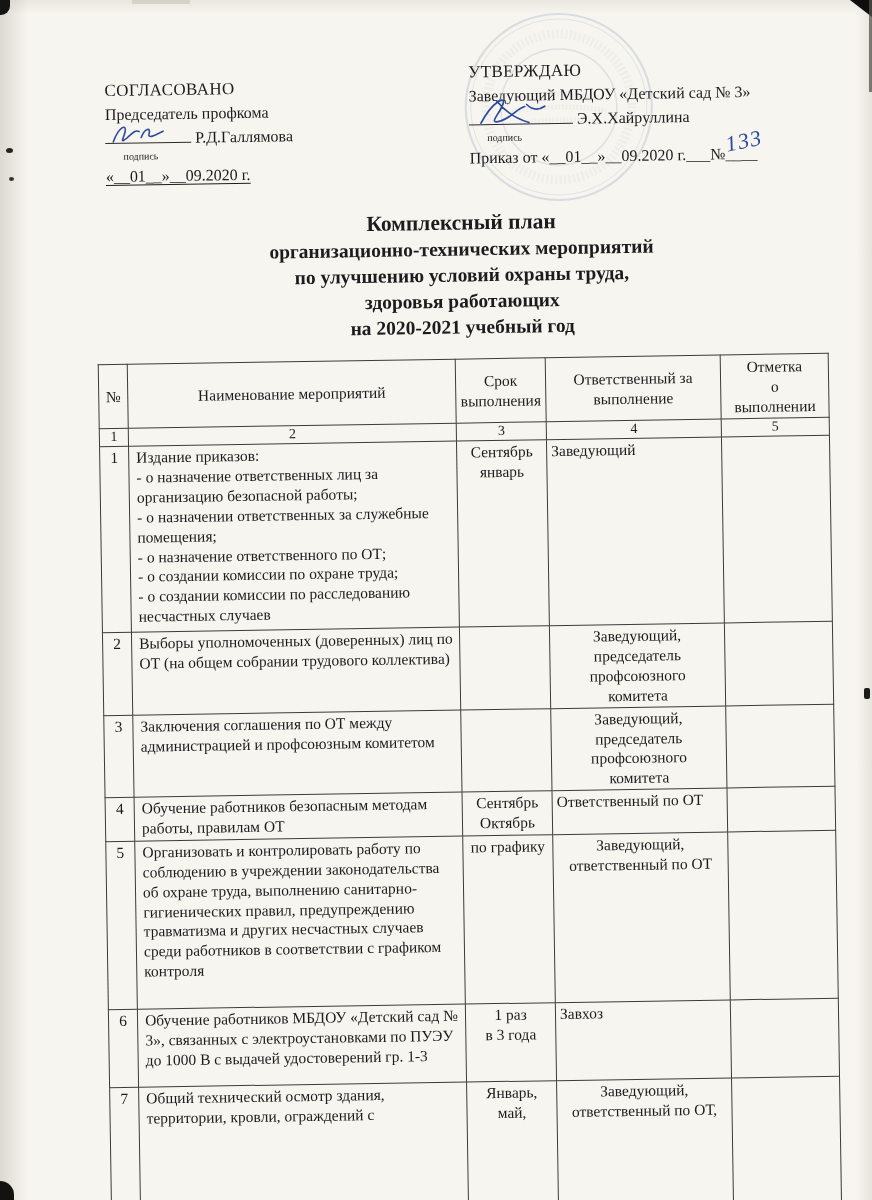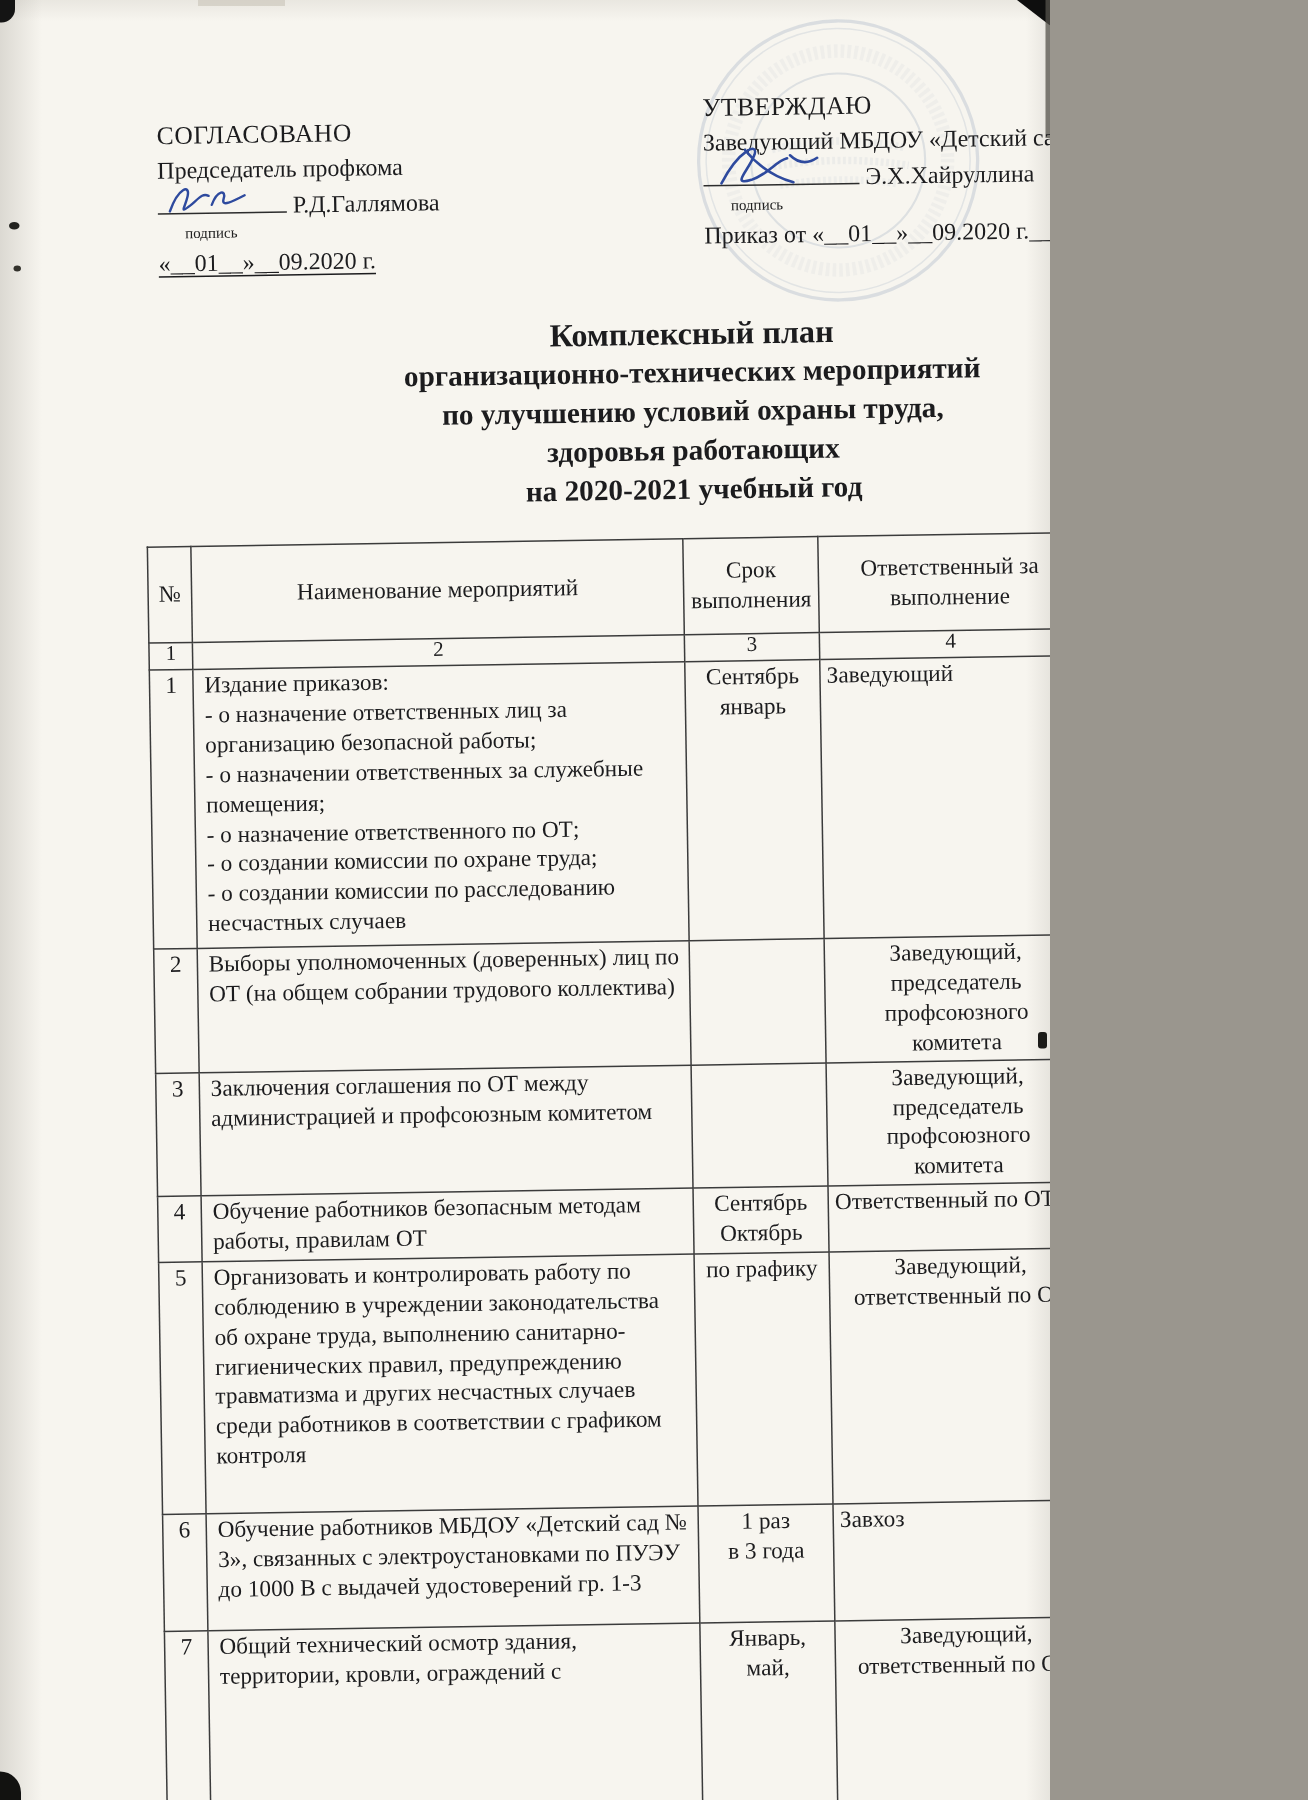--- a/index.html
+++ b/index.html
@@ -1,20 +1,20 @@
 <!DOCTYPE html>
 <html lang="ru"><head>
 <meta charset="utf-8">
 <style>
   * { margin:0; padding:0; box-sizing:border-box; }
   html,body { width:872px; height:1200px; }
   body { font-family:"Liberation Serif", serif; color:#1c1c1e; background:#9a968e; }
 
   .page {
-    position:relative; width:700px; height:1200px; overflow:hidden;
+    position:relative; width:872px; height:1200px; overflow:hidden;
     background:
       linear-gradient(90deg, rgba(110,105,95,.20) 0, rgba(110,105,95,0) 28px),
       linear-gradient(270deg, rgba(110,105,95,.12) 0, rgba(110,105,95,0) 16px),
       linear-gradient(180deg, rgba(110,105,95,.10) 0, rgba(110,105,95,0) 14px),
       #f7f5ef;
   }
 
   
   .artifact { position:absolute; }
   .a-tl   { left:0; top:0; width:10px; height:15px; background:#141414; border-radius:0 0 9px 0; }

